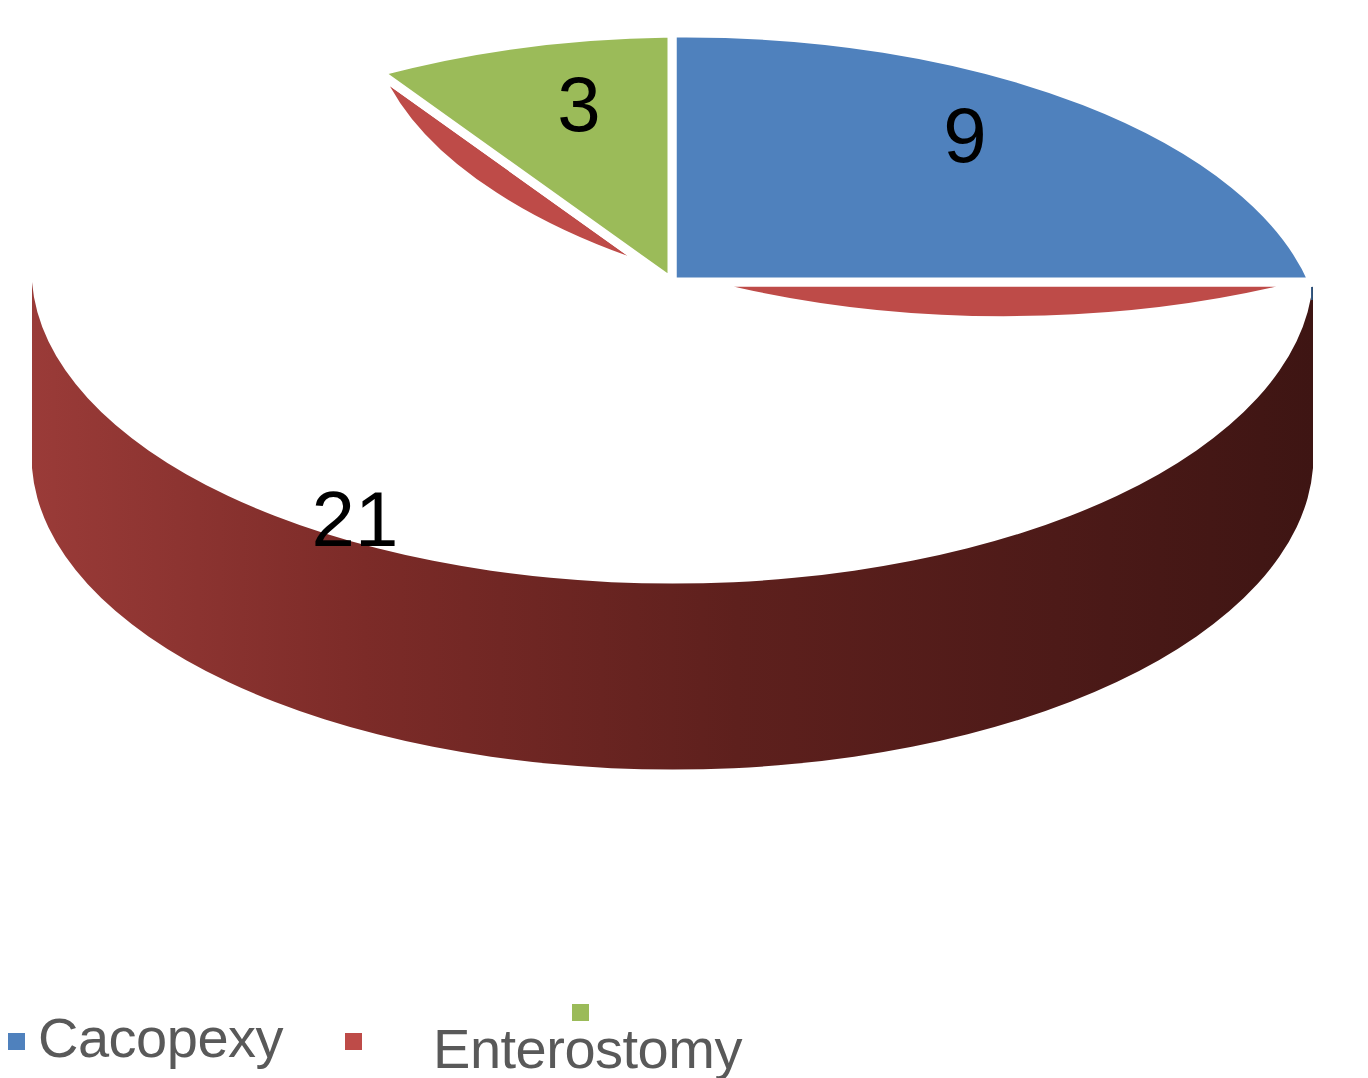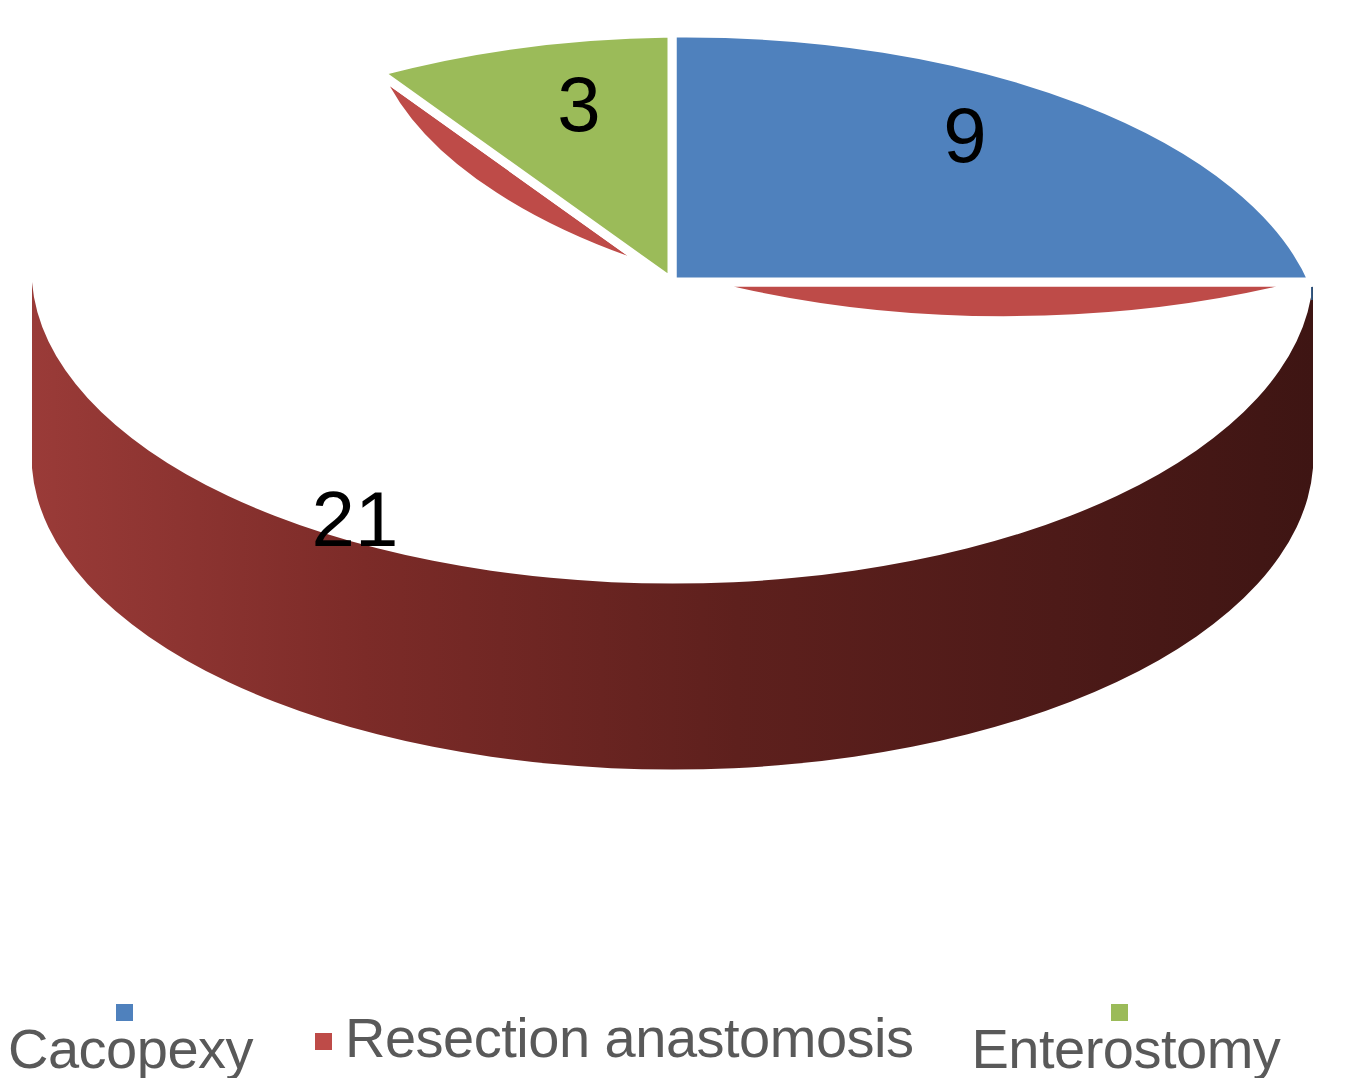--- a/index.html
+++ b/index.html
@@ -50,21 +50,21 @@
     justify-content: flex-start;
     white-space: nowrap;
     overflow: hidden;
   }
   .legend-item {
     display: flex;
     flex-direction: row;
     align-items: center;
     height: 80px;
   }
-  .legend-item.item-0 { margin-left: 8px; flex-direction: column; }
+  .legend-item.item-0 { margin-left: 8px; }
   .legend-item.item-1 { margin-left: 62px; }
   .legend-item.item-2 { margin-left: 58px; flex-direction: column; }
   .legend-swatch {
     width: 17px;
     height: 17px;
     flex: 0 0 auto;
     margin-right: 13px;
     margin-top: 6px;
   }
   .legend-label {
@@ -136,21 +136,20 @@
 
   <div id="legend">
 
     <div class="legend-item item-0">
       <span class="legend-swatch" style="background:#4F81BD"></span>
       <span class="legend-label">Cacopexy</span>
     </div>
 
     <div class="legend-item item-1">
       <span class="legend-swatch" style="background:#BE4B48"></span>
-      <span class="legend-label">Resection anastomosis</span>
     </div>
 
     <div class="legend-item item-2">
       <span class="legend-swatch" style="background:#9BBB59"></span>
       <span class="legend-label">Enterostomy</span>
     </div>
 
   </div>
 
 </div>

